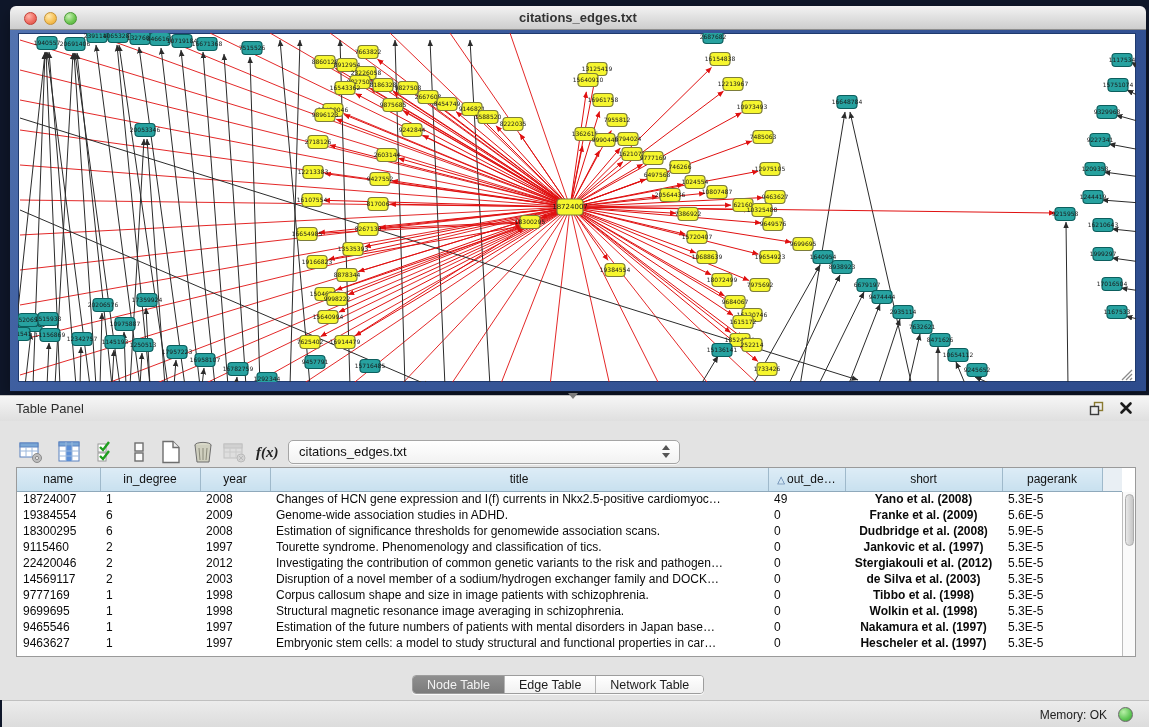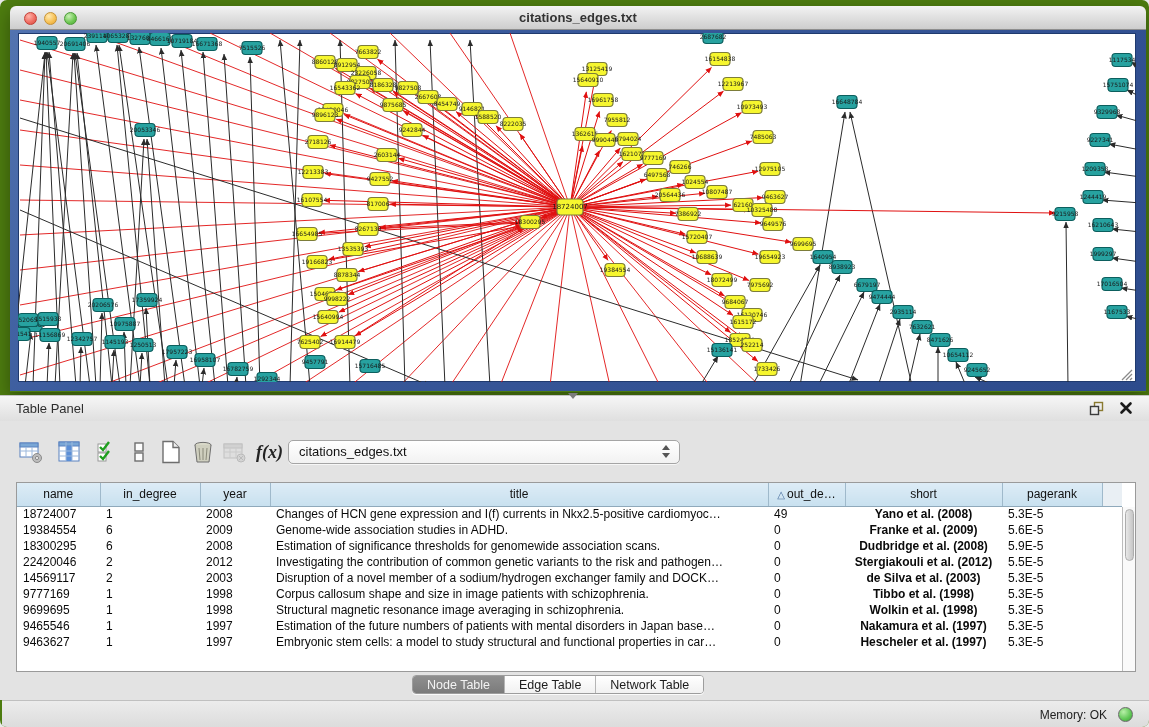--- a/index.html
+++ b/index.html
@@ -1,17 +1,17 @@
 <!DOCTYPE html>
 <html><head>
 <meta charset="utf-8">
 <style>
   * { margin:0; padding:0; box-sizing:border-box; }
   body { font-family:"Liberation Sans", sans-serif; background:#e9e9e9; }
-  .screen { position:relative; width:1149px; height:727px; background:#4d7c0f; overflow:hidden;border-radius:7px; }
+  .screen { position:relative; width:1149px; height:727px; background:#0f172a; overflow:hidden; }
 
   
   .net-window { position:absolute; left:10px; top:6px; width:1136px; height:386px;
     border-radius:6px 6px 0 0; box-shadow:0 6px 18px rgba(0,0,0,.35); }
   .titlebar { position:relative; height:24px; border-radius:6px 6px 0 0;
     background:linear-gradient(#f3f3f3,#cdcdcd); border-bottom:1px solid #8e8e8e; }
   .wtitle { position:absolute; left:0; right:0; top:4px; text-align:center;
     font-size:13px; font-weight:bold; color:#333; }
   .tl { position:absolute; top:5.5px; width:13px; height:13px; border-radius:50%; }
   .tl.red { left:14px; background:radial-gradient(circle at 35% 30%, #ffb3a8, #ee6a5f 60%, #d34f44); border:1px solid #c33e35; }
@@ -31,30 +31,30 @@
   .divider-caret { position:absolute; left:568px; top:-3px; width:0; height:0;
     border-left:5px solid transparent; border-right:5px solid transparent; border-top:6px solid #7c7c7c; }
   .tp-float { position:absolute; right:44px; top:5px; width:16px; height:15px; cursor:pointer; }
   .tp-close { position:absolute; right:16px; top:5px; width:14px; height:14px; cursor:pointer; }
 
   
   .panel { position:absolute; left:0; top:421px; width:1149px; height:279px; background:#e3e3e3; }
   .toolbar { position:absolute; left:18px; top:18px; height:30px; }
   .tb-btn { position:absolute; top:0; width:26px; height:26px; cursor:pointer; }
   .fx-label { font-family:"Liberation Serif", serif; font-style:italic; font-weight:bold;
-    font-size:18px; color:#222; line-height:26px; }
+    font-size:15px; color:#222; line-height:26px; }
   .combo { position:absolute; left:270px; top:1px; width:392px; height:24px; background:linear-gradient(#ffffff,#f2f2f2);
     border:1px solid #a5a5a5; border-radius:5px; font-size:13px; color:#111;
     line-height:22px; padding-left:10px; cursor:pointer; box-shadow:0 1px 0 rgba(255,255,255,.7); }
   .combo .arrows { position:absolute; right:8px; top:4px; width:9px; height:16px; }
   .combo .arrows div { width:0; height:0; border-left:4px solid transparent; border-right:4px solid transparent; }
   .combo .up { border-bottom:5px solid #555; margin-bottom:3px; }
   .combo .dn { border-top:5px solid #555; }
 
-  .tablebox { position:absolute; left:16px; top:61px; width:1120px; height:190px;
+  .tablebox { position:absolute; left:16px; top:46px; width:1120px; height:190px;
     background:#fff; border:1px solid #9a9a9a; overflow:hidden; }
   table.grid { border-collapse:collapse; table-layout:fixed; width:1105px; font-size:12px; }
   table.grid th { height:23px; background:linear-gradient(#ddecf6,#c8e0ef); border-right:1px solid #9fb9cb;
     border-bottom:1px solid #8fa9bb; font-weight:normal; color:#111; text-align:center; overflow:hidden; white-space:nowrap; }
   table.grid th.filler { background:#e9eff4; border-right:none; }
   table.grid td { height:16px; padding:0 6px; color:#0a0a0a; white-space:nowrap; overflow:hidden; }
   td.c-short { text-align:center;font-weight:bold; }
   .sort-tri { color:#4a6f9f; font-size:10px; margin-right:2px; }
   .vscroll { position:absolute; right:0; top:24px; bottom:0; width:13px; background:#fafafa; border-left:1px solid #bcbcbc; cursor:pointer; }
   .vthumb { position:absolute; left:1.5px; top:2px; width:9px; height:52px; border-radius:5px;
@@ -644,20 +644,30 @@
               <td>18300295</td>
               <td>6</td>
               <td>2008</td>
               <td>Estimation of significance thresholds for genomewide association scans.</td>
               <td>0</td>
               <td class="c-short">Dudbridge et al. (2008)</td>
               <td>5.9E-5</td>
               <td></td>
             </tr>
             <tr>
+              <td>9115460</td>
+              <td>2</td>
+              <td>1997</td>
+              <td>Tourette syndrome. Phenomenology and classification of tics.</td>
+              <td>0</td>
+              <td class="c-short">Jankovic et al. (1997)</td>
+              <td>5.3E-5</td>
+              <td></td>
+            </tr>
+            <tr>
               <td>22420046</td>
               <td>2</td>
               <td>2012</td>
               <td>Investigating the contribution of common genetic variants to the risk and pathogen…</td>
               <td>0</td>
               <td class="c-short">Stergiakouli et al. (2012)</td>
               <td>5.5E-5</td>
               <td></td>
             </tr>
             <tr>

